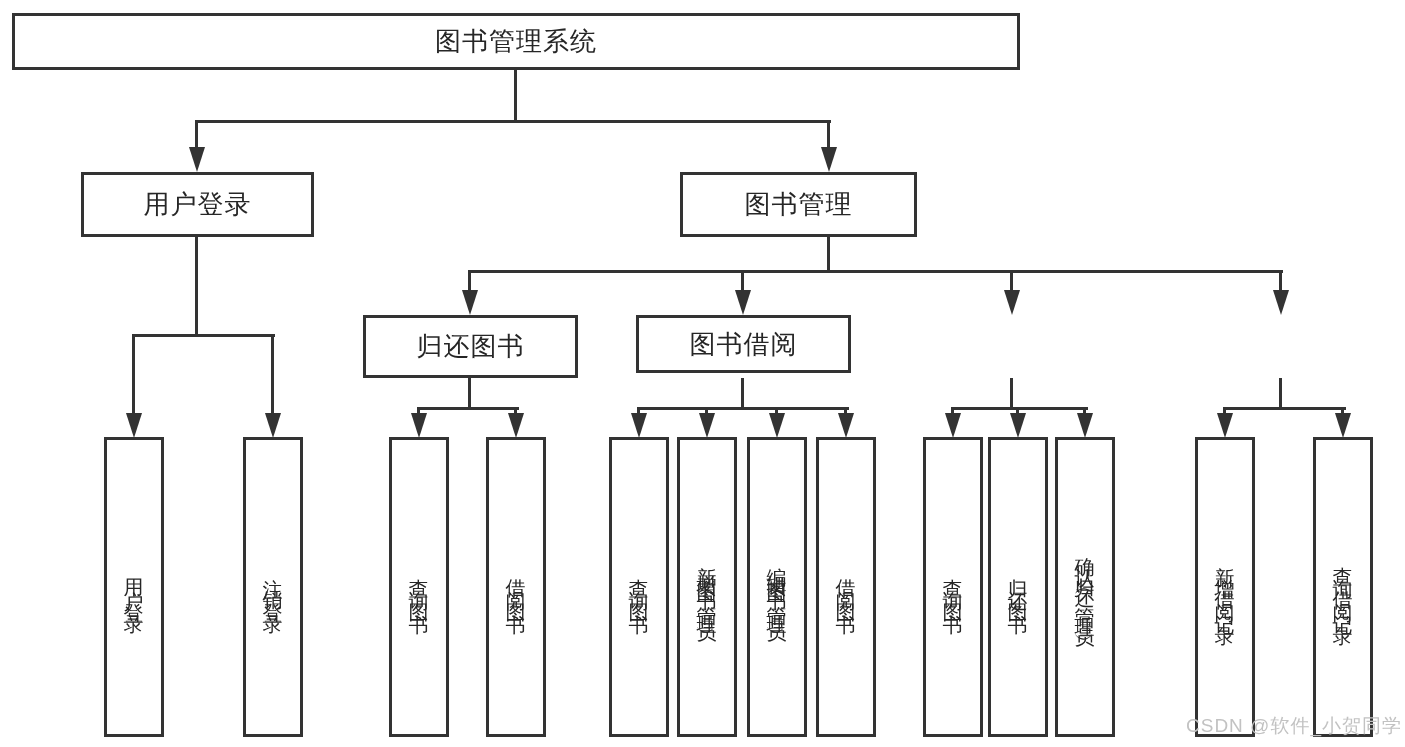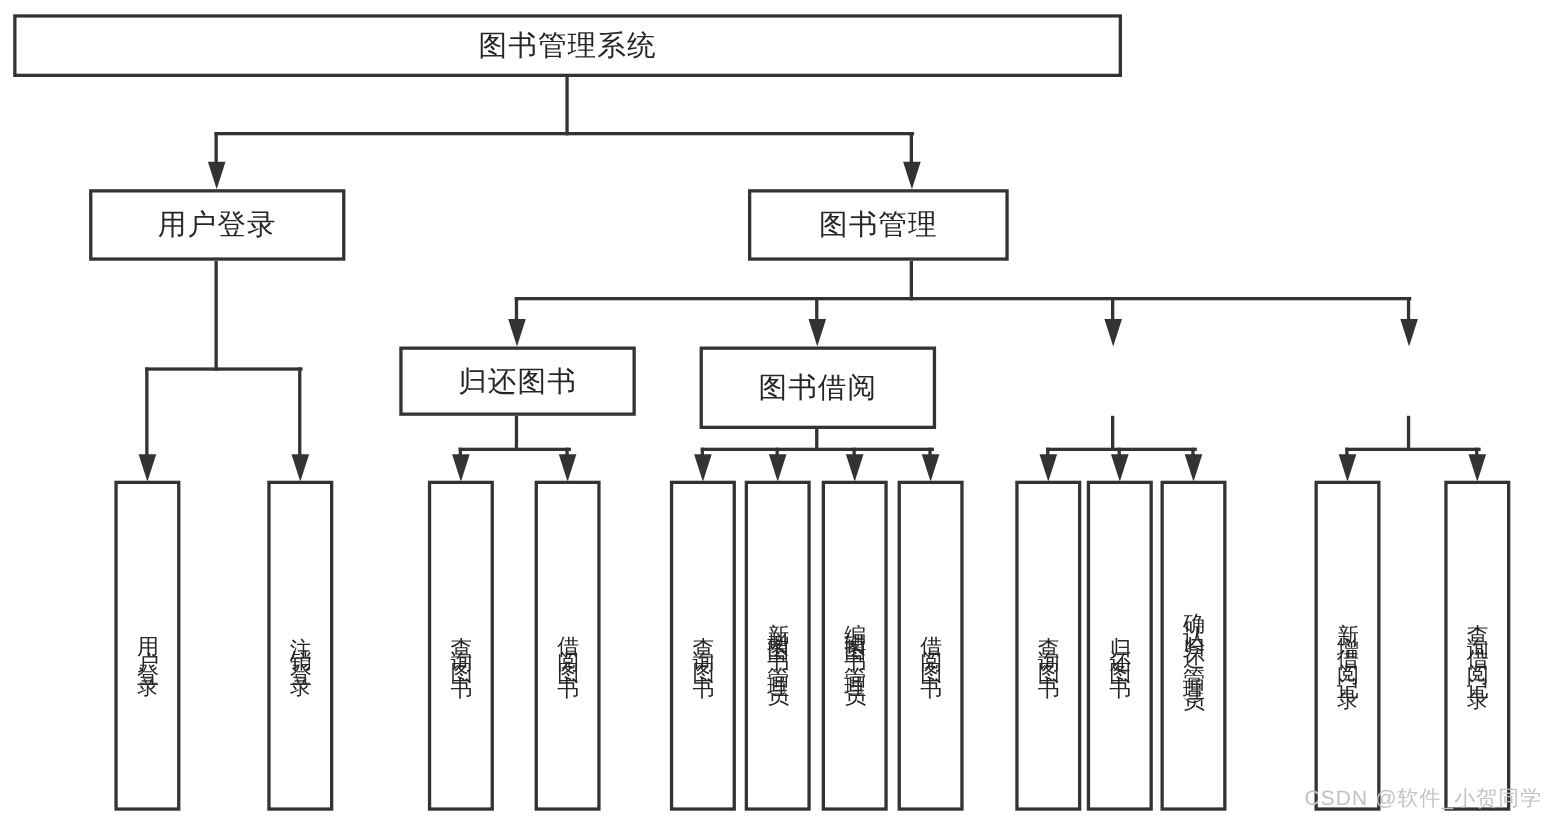--- a/index.html
+++ b/index.html
@@ -123,21 +123,21 @@
   <div class="ar" style="left:1217px;top:413px"></div>
   <div class="vl" style="left:1341px;top:407px;height:10px"></div>
   <div class="ar" style="left:1335px;top:413px"></div>
 
   <div class="hbox" style="left:12px;top:13px;width:1008px;height:57px">图书管理系统</div>
 
   <div class="hbox" style="left:81px;top:172px;width:233px;height:65px">用户登录</div>
   <div class="hbox" style="left:680px;top:172px;width:237px;height:65px">图书管理</div>
 
   <div class="hbox" style="left:363px;top:315px;width:215px;height:63px">归还图书</div>
-  <div class="hbox" style="left:636px;top:315px;width:215px;height:75px">图书借阅</div>
+  <div class="hbox" style="left:636px;top:315px;width:215px;height:58px">图书借阅</div>
 
   <div class="vbox" style="left:104px;top:437px">
     <span>用户登录</span>
   </div>
   <div class="vbox" style="left:243px;top:437px">
     <span>注销登录</span>
   </div>
 
   <div class="vbox" style="left:389px;top:437px">
     <span>查询图书</span>

